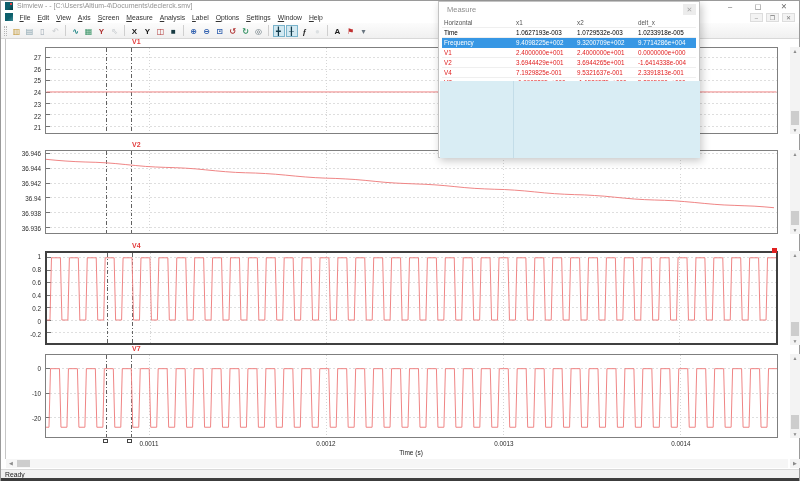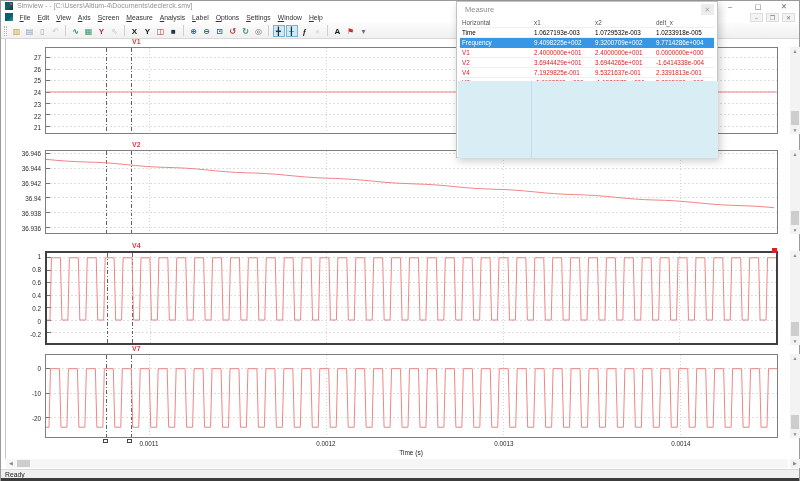--- a/index.html
+++ b/index.html
@@ -54,21 +54,21 @@
   .vscroll{position:absolute;left:789px;width:10px;background:#f3f3f3}
   .vs-arrow{position:absolute;left:0;width:10px;height:8px;font-size:5px;line-height:8px;text-align:center;color:#8a8a8a}
   .vs-thumb{position:absolute;left:1px;width:8px;height:14px;background:#cdcdcd}
   #hscroll{position:absolute;left:5px;top:458px;width:782px;height:9px;background:#f6f6f6}
   .hs-arrow{position:absolute;top:0;width:10px;height:9px;font-size:5px;line-height:9px;text-align:center;color:#8a8a8a}
   #hs-left{left:0}#hs-right{position:absolute;left:789px;top:458px;width:10px;height:9px;
     font-size:5px;line-height:9px;text-align:center;color:#8a8a8a;background:#f3f3f3}
   #hs-thumb{position:absolute;left:11px;top:1px;width:13px;height:7px;background:#cdcdcd}
 
   
-  #measure-dialog{position:absolute;left:455px;top:0;width:262px;height:157px;background:#fff;
+  #measure-dialog{position:absolute;left:437px;top:0;width:262px;height:157px;background:#fff;
     border:1px solid #c3c3c3;box-shadow:2px 3px 8px rgba(0,0,0,.22)}
   #md-title{position:absolute;left:8px;top:3px;font-size:7.5px;color:#8f8f8f}
   #md-close{position:absolute;right:3px;top:2px;width:13px;height:11px;background:#ececec;
     color:#a8a8a8;font-size:7px;line-height:11px;text-align:center}
   #md-table{position:absolute;left:3px;top:16px;width:254px;border-collapse:collapse;table-layout:fixed}
   #md-table td{font-size:6.3px;height:9px;line-height:9px;padding:0 2px;border-bottom:1px solid #efefef;
     white-space:nowrap;overflow:hidden}
   #md-table tr.hdr td{color:#555}
   #md-table tr.sel td{background:#3797e4;color:#fff;border-bottom-color:#3797e4}
   #md-table tr.red td{color:#e02020}

